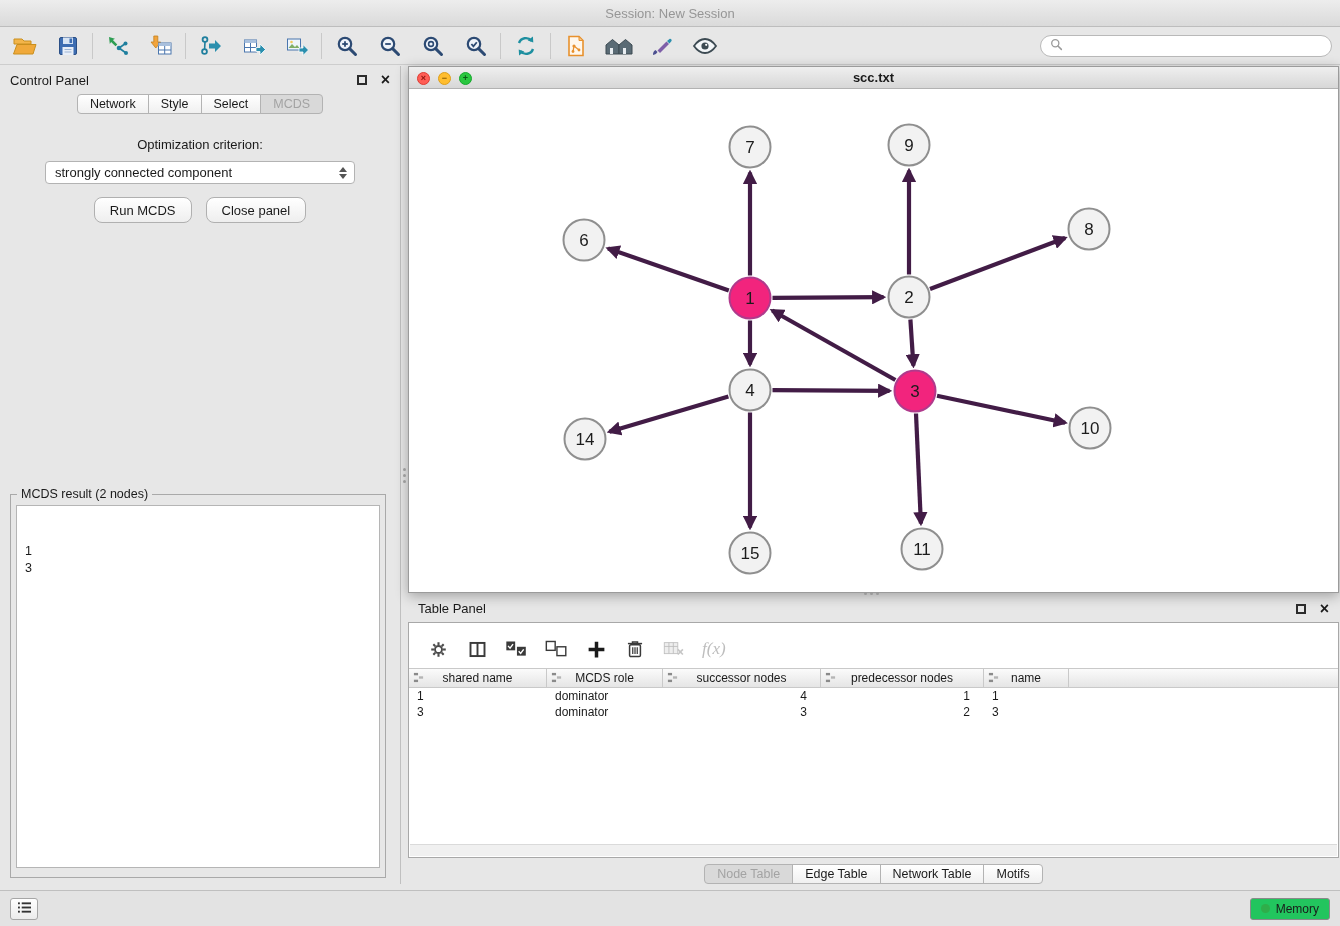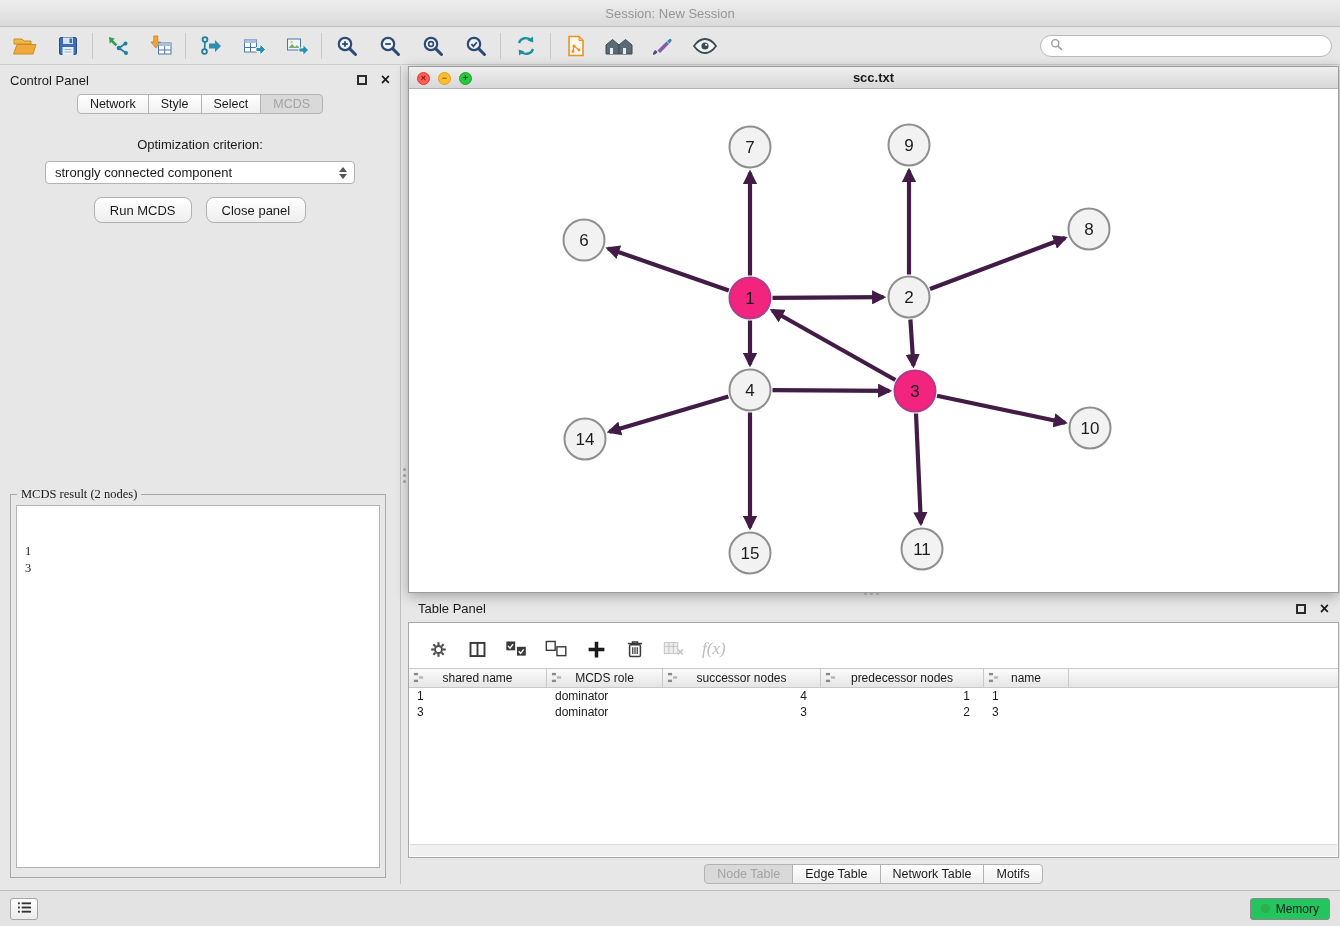--- a/index.html
+++ b/index.html
@@ -31,21 +31,21 @@
   .seg-tab:last-child{border-radius:0 4px 4px 0;}
   .seg-tab.active{background:#d9d9d9;color:#a3a3a3;}
   .opt-label{text-align:center;margin-top:23px;font-size:13px;}
   .dropdown{width:310px;height:23px;margin:9px auto 0;background:#fff;border:1px solid #b3b3b3;border-radius:4px;display:flex;align-items:center;padding:0 7px 0 9px;font-size:13px;gap:19px;}
   .dd-stepper{margin-left:auto;display:flex;flex-direction:column;gap:2px;}
   .dd-stepper i{display:block;width:0;height:0;border-left:4px solid transparent;border-right:4px solid transparent;}
   .dd-stepper .up{border-bottom:5px solid #555;}
   .dd-stepper .dn{border-top:5px solid #555;}
   .btn-row{display:flex;justify-content:center;gap:14px;margin-top:13px;}
   .btn{height:22px;padding:12px 15px;font-size:13px;background:linear-gradient(#ffffff,#eeeeee);border:1px solid #b0b0b0;border-radius:8px;display:flex;align-items:center;}
-  .groupbox{position:absolute;left:10px;width:376px;top:428px;height:384px;border:1px solid #a9a9a9;font-family:Liberation Serif, serif;}
+  .groupbox{position:absolute;left:10px;width:376px;top:428px;height:384px;border:1px solid #a9a9a9;}
   .groupbox-label{position:absolute;top:-8px;left:6px;background:#e7e7e7;padding:0 4px;font-size:12.5px;}
   .result-box{position:absolute;left:5px;right:5px;top:10px;bottom:9px;background:#fff;border:1px solid #b5b5b5;padding:3px 8px;font-size:12.5px;line-height:17px;white-space:pre;}
 
   
   .network-window{position:absolute;left:408px;top:66px;width:931px;height:527px;background:#fff;border:1px solid #9b9b9b;box-shadow:0 3px 12px rgba(0,0,0,.30);}
   .nw-titlebar{height:22px;background:linear-gradient(#efefef,#d7d7d7);border-bottom:1px solid #b2b2b2;position:relative;display:flex;align-items:center;justify-content:center;font-size:13px;font-weight:700;}
   .lights{position:absolute;left:8px;top:0;height:22px;display:flex;align-items:center;gap:8px;}
   .light{width:13px;height:13px;border-radius:50%;display:flex;align-items:center;justify-content:center;font-size:9px;font-weight:700;line-height:1;}
   .light.red{background:#ff5d55;border:1px solid #dd3b33;color:#8c130c;}
   .light.yellow{background:#ffbd2e;border:1px solid #dd9f1b;color:#895d00;}

